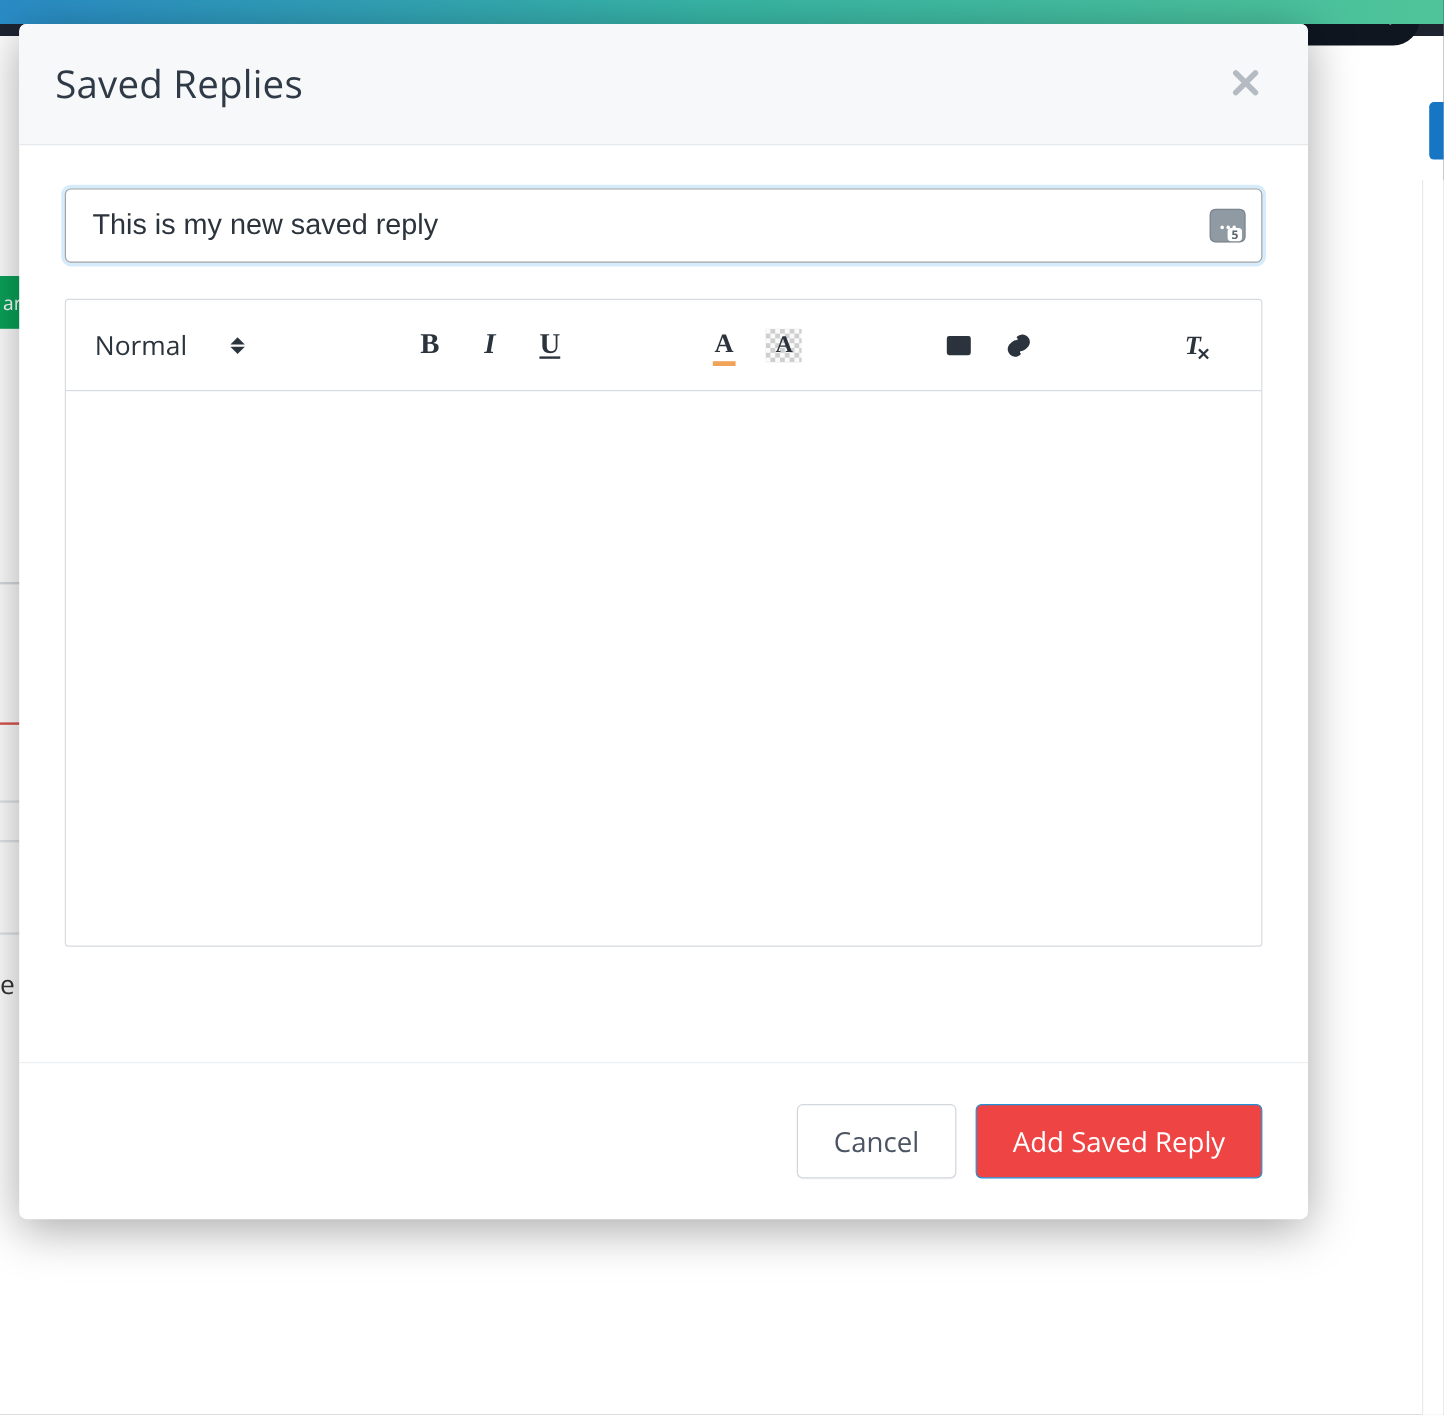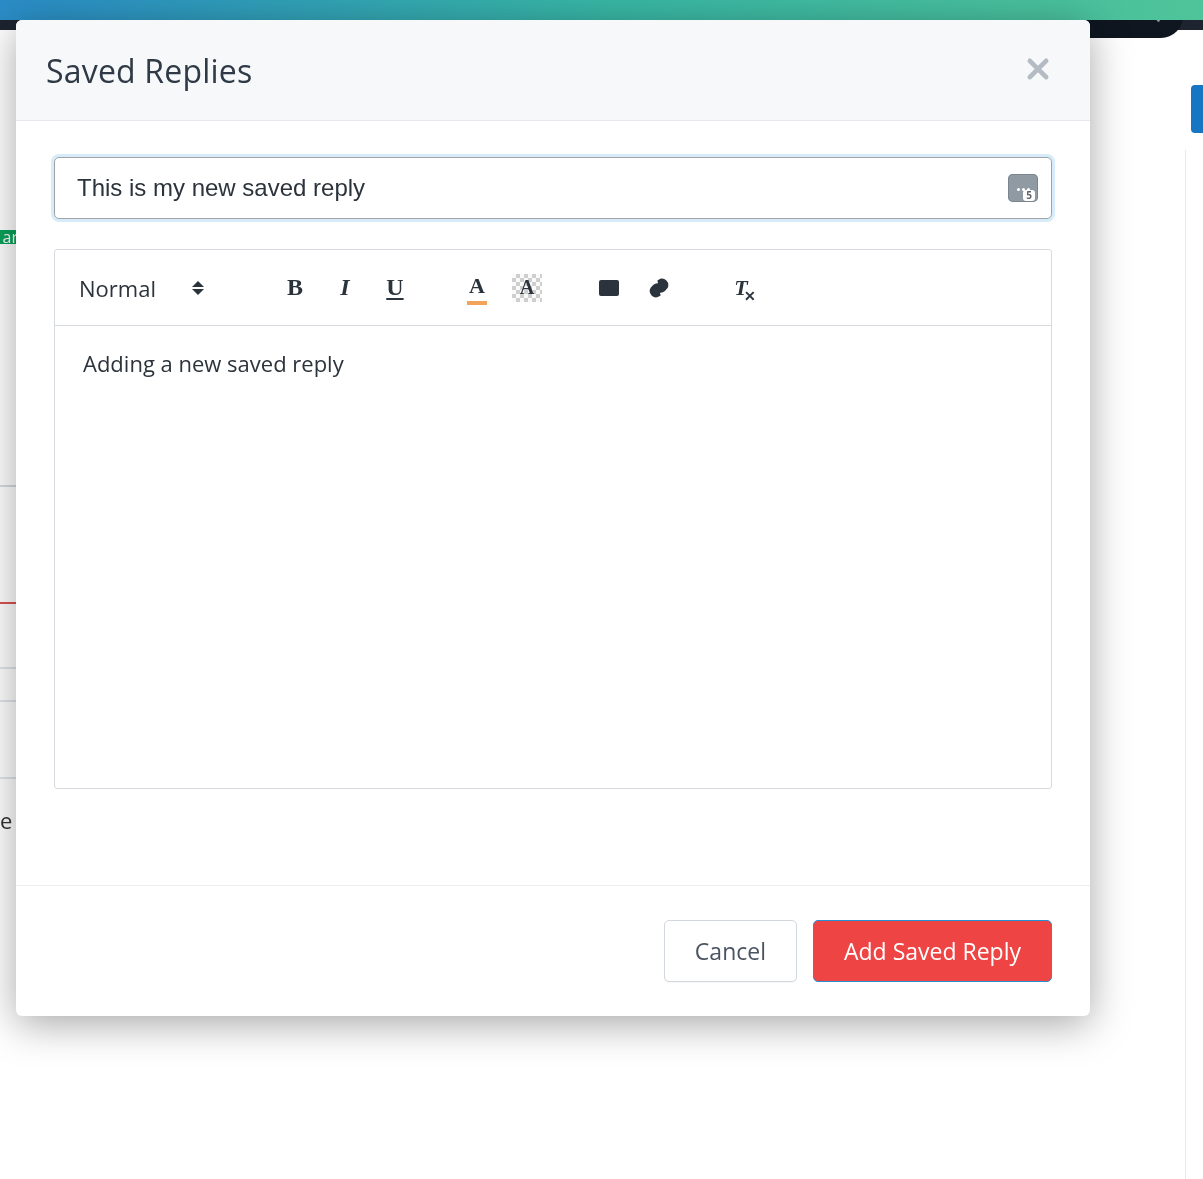--- a/index.html
+++ b/index.html
@@ -19,21 +19,21 @@
     background: linear-gradient(90deg, #2a8cc7 0%, #38b6a5 50%, #4fc49a 100%);
     z-index: 2;
   }
   .search-pill {
     position: absolute; top: -6px; right: 20px; width: 380px; height: 44px;
     background: #0f1620; border-radius: 22px; display: flex; align-items: center;
     padding: 0 20px; gap: 12px; color: #8a949e; font-size: 22px; z-index:1;
   }
   .search-pill .mag { margin-left: auto; }
   .green-chip {
-    position: absolute; top: 230px; left: 0; width: 20px; height: 14px; background: #0aa35a;
+    position: absolute; top: 230px; left: 0; width: 20px; height: 44px; background: #0aa35a;
     color: #fff; font-size: 16px; display:flex; align-items:center; justify-content:flex-end; padding-right:2px;
   }
   .red-line { position:absolute; left:0; top:602px; width:20px; height:2px; background:#d9534f;}
   .gray-line1 { position:absolute; left:0; top:485px; width:20px; height:2px; background:#d7dbe0;}
   .gray-line2 { position:absolute; left:0; top:667px; width:20px; height:2px; background:#e1e5ea;}
   .gray-line3 { position:absolute; left:0; top:700px; width:20px; height:2px; background:#e1e5ea;}
   .gray-line4 { position:absolute; left:0; top:777px; width:20px; height:2px; background:#e1e5ea;}
   .bg-text { position:absolute; left:0; top:805px; color:#333; font-size:22px;}
   .blue-tab { position:absolute; right:0; top:85px; width:12px; height:48px; background:#1676c4; border-radius:4px 0 0 4px;}
   .panel-edge { position:absolute; right:0; top:150px; width:18px; bottom:0; background:#fff; border-left:1px solid #e6e9ed;}
@@ -71,21 +71,21 @@
   }
   .input-badge .dots { display:flex; gap:2px; margin-top:2px;}
   .input-badge .dots span{ width:3px;height:3px;background:#fff;border-radius:50%;}
   .input-badge .num{ position:absolute; right:3px; bottom:1px; background:#fff; color:#5c6670; font-size:10px; font-weight:700; border-radius:3px; padding:0 3px; line-height:11px;}
 
   .editor-box {
     border: 1px solid #d7dbe0; border-radius: 3px; flex: 0 0 540px; display:flex; flex-direction:column;
   }
   .toolbar {
     border-bottom: 1px solid #d7dbe0; height: 76px; display:flex; align-items:center;
-    padding: 0 24px; gap: 16px;
+    padding: 0 24px; gap: 16px; justify-content: space-between;
   }
   .tool-group { display:flex; align-items:center; gap: 20px; padding: 0 18px;}
   .tool-group:first-child{ padding-left:0;}
   .format-select {
     display:flex; align-items:center; gap: 36px; font-size:22px; color:#2b333c; cursor:pointer; padding-right:24px;
   }
   .sort-arrows { display:flex; flex-direction:column; line-height:0; gap:2px;}
   .sort-arrows span{ width:0;height:0;border-left:6px solid transparent;border-right:6px solid transparent;}
   .sort-arrows .up{border-bottom:6px solid #2b333c;}
   .sort-arrows .down{border-top:6px solid #2b333c;}
@@ -205,21 +205,20 @@
                 <path d="M14 10a5 5 0 0 0-7 0l-2 2a5 5 0 0 0 7 7l1-1"></path>
               </svg>
           </div>
         </div>
         <div class="tool-group">
           <div class="tbtn">
               <span class="clear-fmt">T<span class="x">✕</span></span>
             </div>
         </div>
       </div>
-      <div class="editor-area" contenteditable="true" style="">Adding a new saved reply</div>
     </div>
   </div>
 
   <div class="modal-footer">
     <div class="btn btn-secondary">Cancel</div>
     <div class="btn btn-primary">Add Saved Reply</div>
   </div>
 </div>
 
 </body></html>

